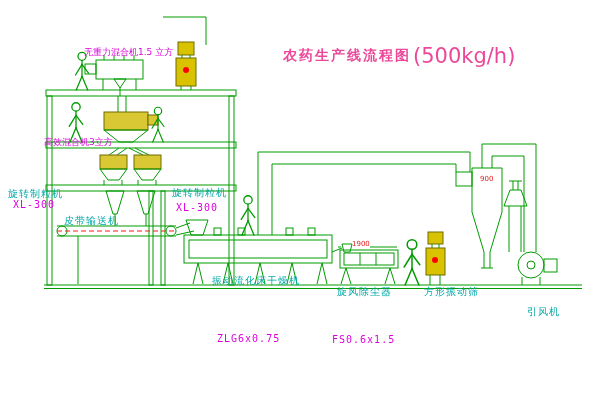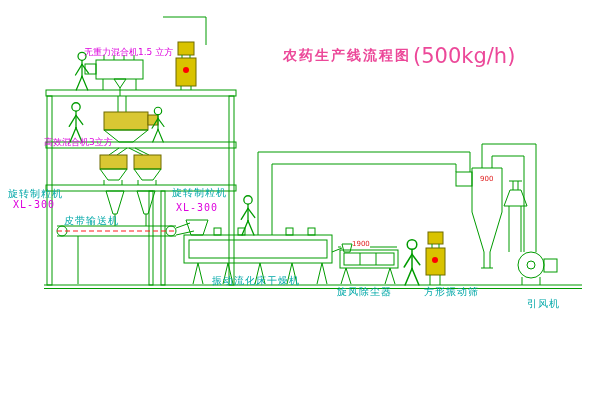--- a/index.html
+++ b/index.html
@@ -228,19 +228,21 @@
 </div>
 
 <div class="lbl magenta s9" style="left:84px;top:12px">无重力混合机1.5 立方</div>
 <div class="lbl magenta s9" style="left:44px;top:102px">高效混合机3立方</div>
 <div class="lbl magenta s14" style="left:13px;top:164px">XL-300</div>
 <div class="lbl cyan s10" style="left:8px;top:189px">旋转制粒机</div>
 <div class="lbl magenta s14" style="left:176px;top:167px">XL-300</div>
 <div class="lbl cyan s10" style="left:172px;top:188px">旋转制粒机</div>
 <div class="lbl cyan s10" style="left:64px;top:216px">皮带输送机</div>
 <div class="lbl cyan s10" style="left:212px;top:276px">振动流化床干燥机</div>
+<div class="lbl magenta s14" style="left:217px;top:298px">ZLG6x0.75</div>
 <div class="lbl cyan s10" style="left:337px;top:287px">旋风除尘器</div>
+<div class="lbl magenta s14" style="left:332px;top:299px">FS0.6x1.5</div>
 <div class="lbl cyan s10" style="left:424px;top:287px">方形振动筛</div>
-<div class="lbl cyan s10" style="left:527px;top:299px">引风机</div>
+<div class="lbl cyan s10" style="left:527px;top:307px">引风机</div>
 <div class="lbl redtx s7" style="left:352px;top:241px">1900</div>
 <div class="lbl redtx s7" style="left:480px;top:176px">900</div>
 
 </div>
 
 </body></html>

